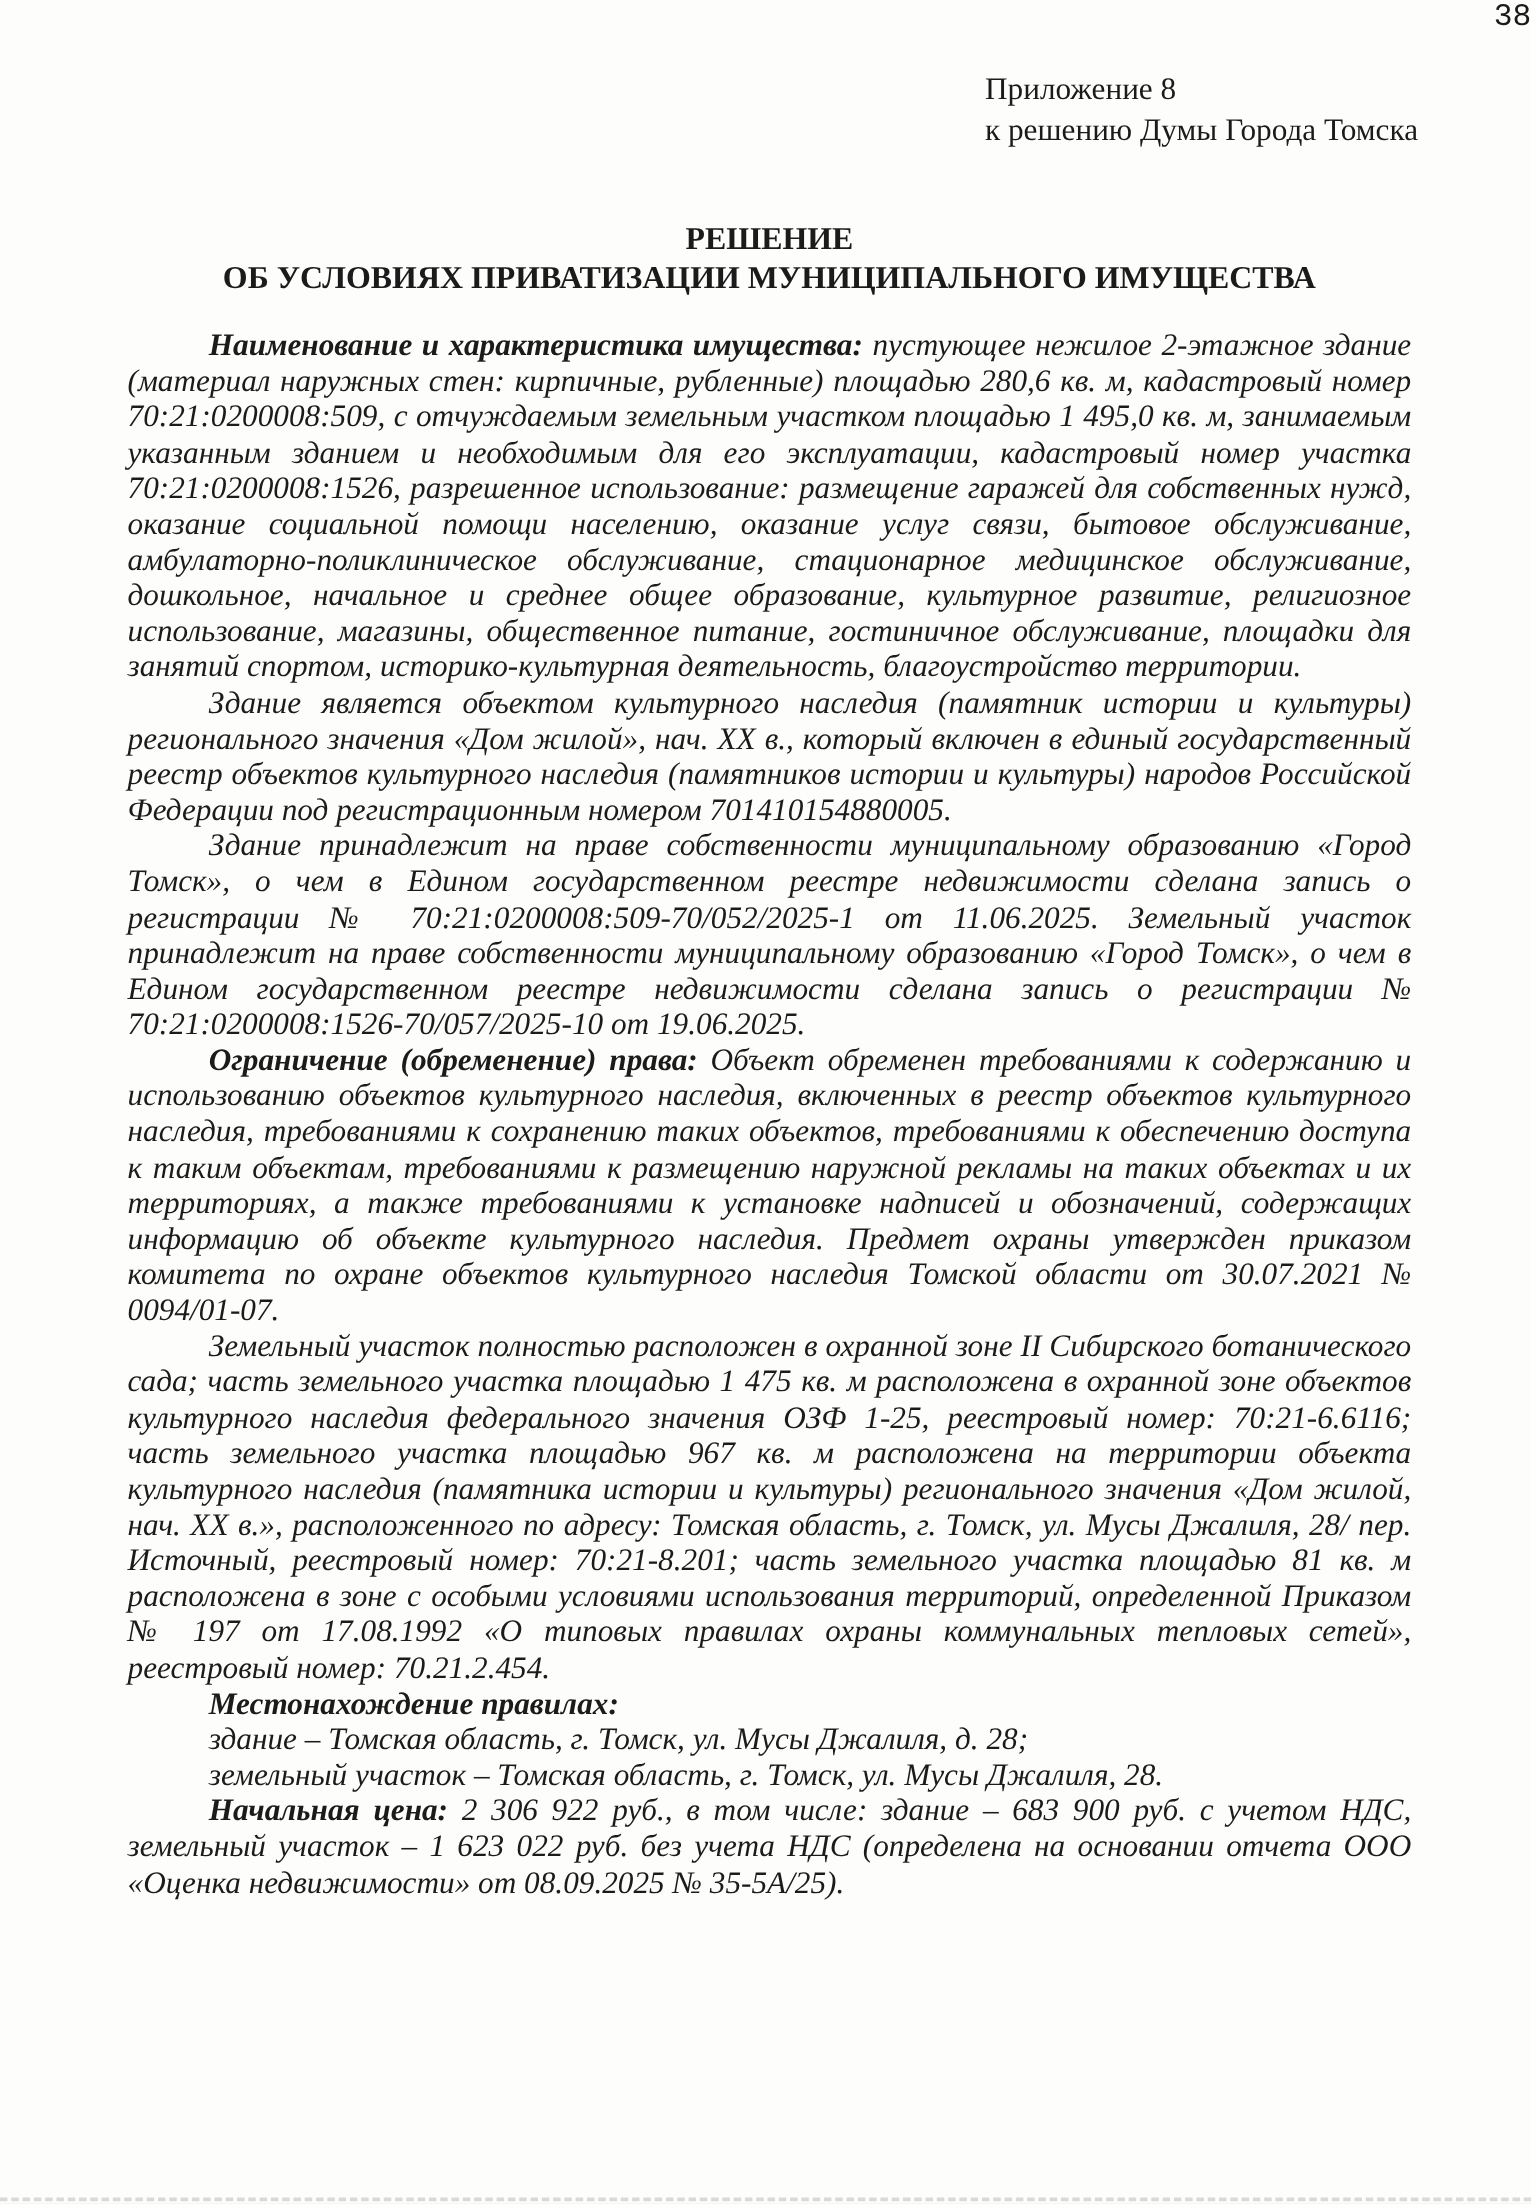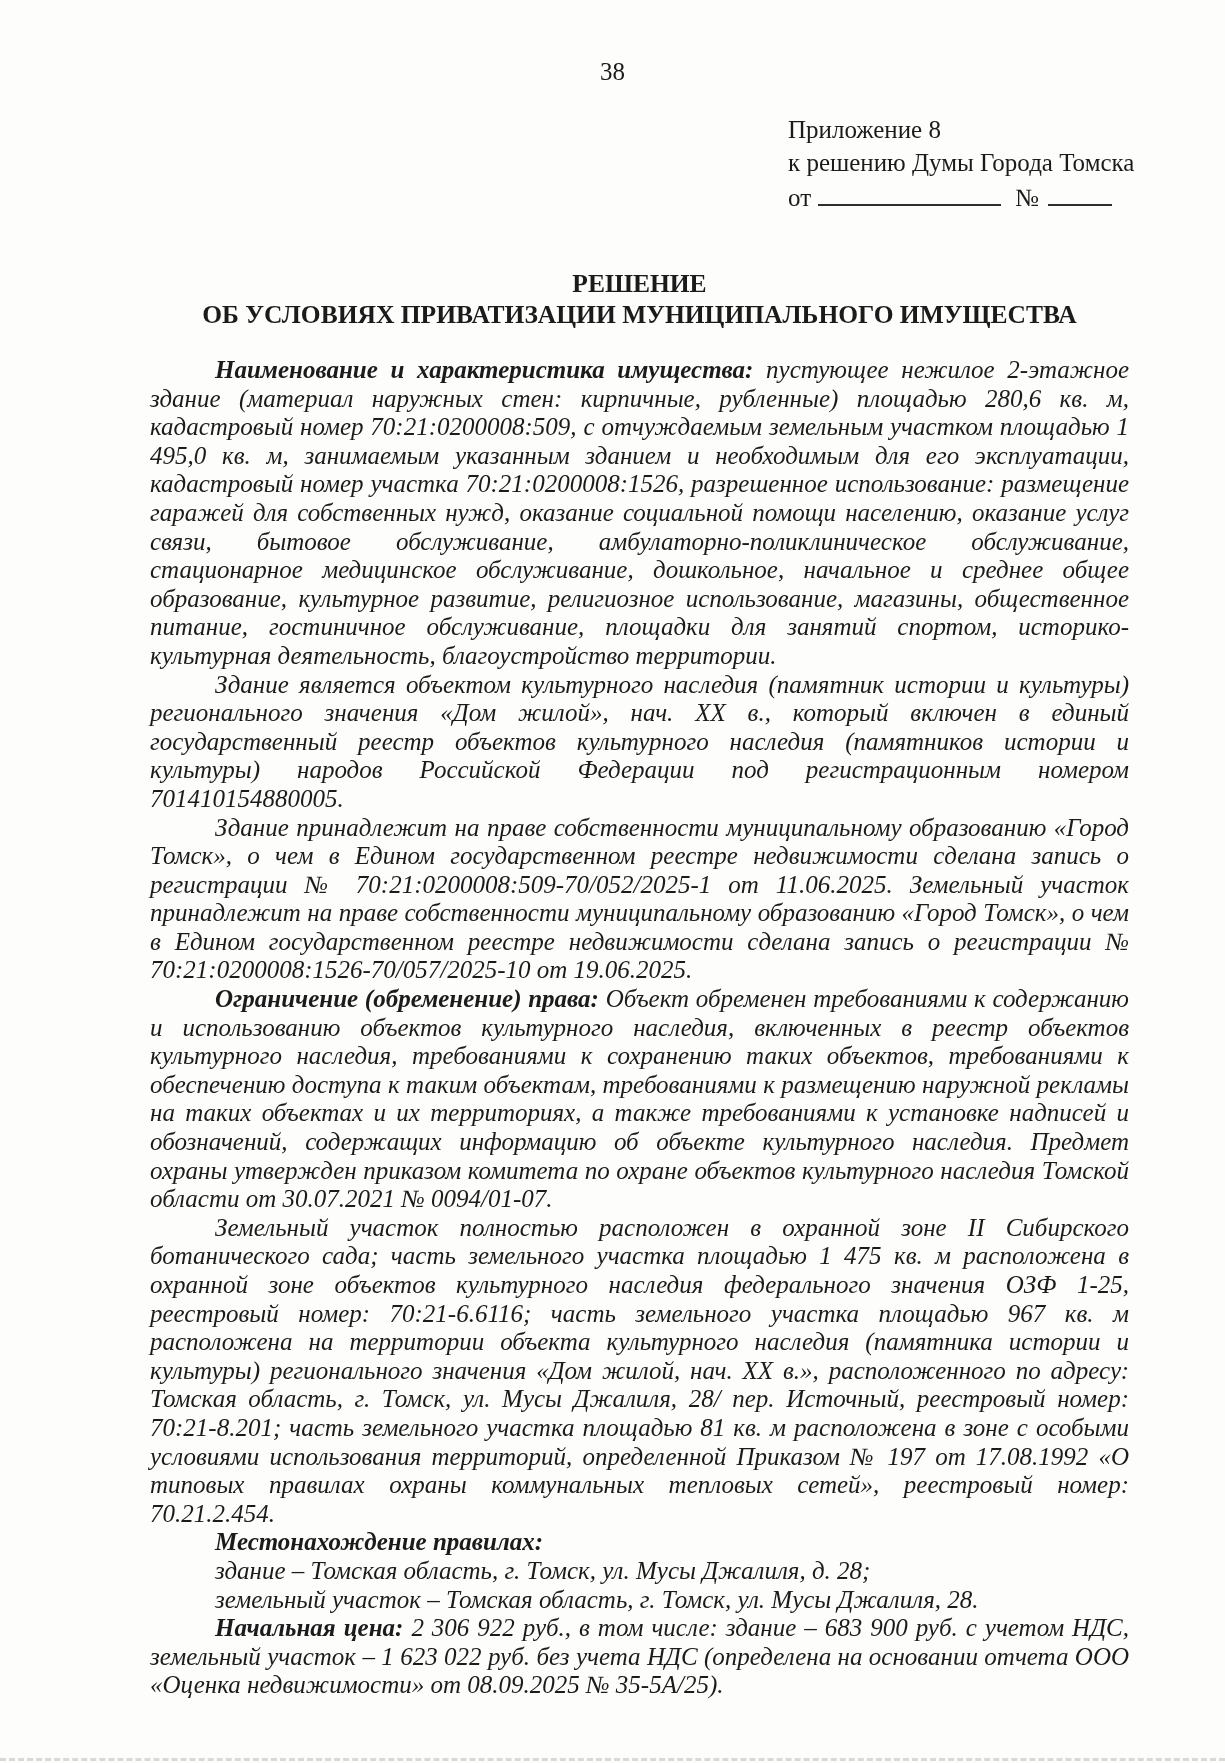--- a/index.html
+++ b/index.html
@@ -13,27 +13,26 @@
     height: 1763px;
     margin: 0 auto;
     background: #fdfdfc;
     color: #1b1b1b;
     font-family: "Liberation Serif", "DejaVu Serif", serif;
     overflow: hidden;
   }
   .content {
     padding-left: 102px;
     padding-right: 96px;
-    margin-left: 48px;
   }
   .page-number {
-    padding-top: 58px;
-    text-align: center;
+    text-align: right;
     font-size: 25px;
     line-height: 28px;
+    font-family: Liberation Mono, monospace;
   }
   .appendix {
     margin-top: 27px;
     margin-left: 788px;
     font-size: 25px;
     line-height: 33px;
   }
   .from-line {
     white-space: nowrap;
   }
@@ -75,23 +74,20 @@
 </head>
 <body>
 
 <div class="page">
 
   <div class="page-number">38</div>
 
   <div class="appendix">
     <div>Приложение 8</div>
     <div>к решению Думы Города Томска</div>
-    <div class="from-line">
-      <span>от</span><span class="blank blank-long"></span><span>№</span><span class="blank blank-short"></span>
-    </div>
   </div>
 
   <div class="content">
     <div class="doc-title">
       <div>РЕШЕНИЕ</div>
       <div>ОБ УСЛОВИЯХ ПРИВАТИЗАЦИИ МУНИЦИПАЛЬНОГО ИМУЩЕСТВА</div>
     </div>
 
     <div class="doc-body">
       <p><b>Наименование и характеристика имущества:</b><span> пустующее нежилое 2-этажное здание (материал наружных стен: кирпичные, рубленные) площадью 280,6 кв. м, кадастровый номер 70:21:0200008:509, с отчуждаемым земельным участком площадью 1 495,0 кв. м, занимаемым указанным зданием и необходимым для его эксплуатации, кадастровый номер участка 70:21:0200008:1526, разрешенное использование: размещение гаражей для собственных нужд, оказание социальной помощи населению, оказание услуг связи, бытовое обслуживание, амбулаторно-поликлиническое обслуживание, стационарное медицинское обслуживание, дошкольное, начальное и среднее общее образование, культурное развитие, религиозное использование, магазины, общественное питание, гостиничное обслуживание, площадки для занятий спортом, историко-культурная деятельность, благоустройство территории.</span></p>

